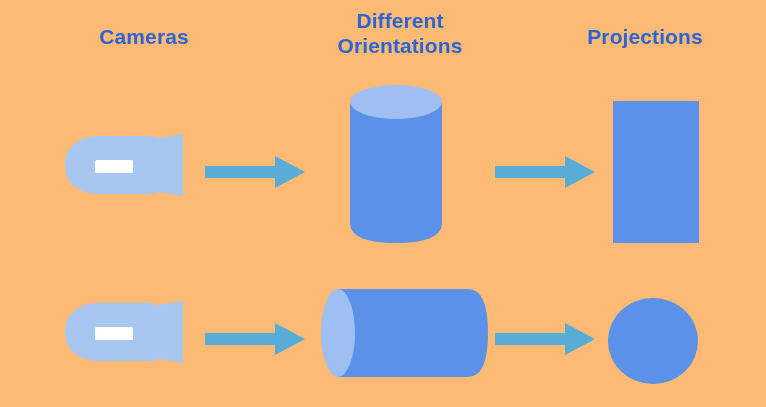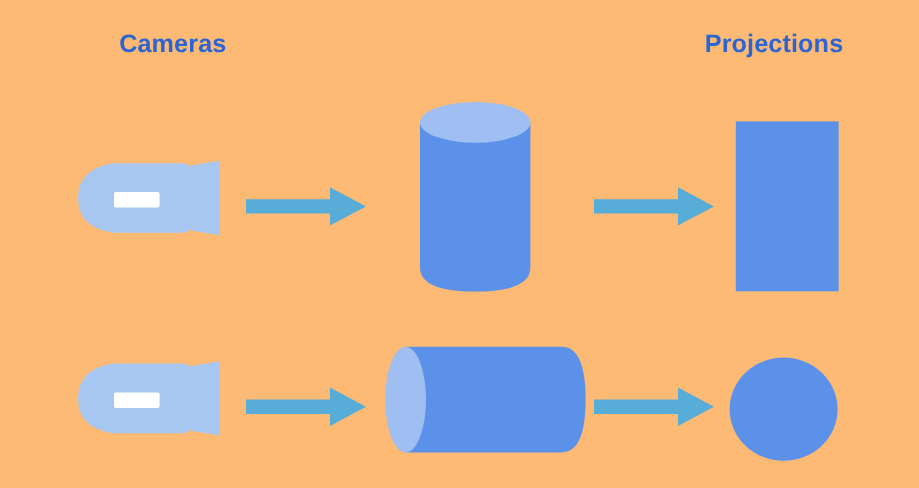--- a/index.html
+++ b/index.html
@@ -82,20 +82,22 @@
   #row-2-arrow-2  { left: 495px; top: 322px; }
   #row-2-proj     { left: 607px; top: 297px; }
 </style>
 </head>
 <body>
 
 <div id="diagram-root">
 
   <div class="col-heading" id="heading-cameras">Cameras</div>
 
+  <div class="col-heading" id="heading-orientations">Different
+Orientations</div>
 
   <div class="col-heading" id="heading-projections">Projections</div>
 
   <div class="cell" id="row-1-camera">
     <svg class="camera-icon" width="124" height="62" viewBox="0 0 124 62">
 
       <path d="M96 4 L120 0 L120 62 L96 58 Z" fill="#a8c7f0"></path>
 
       <path d="M32 2 L88 2 Q98 2 98 12 L98 50 Q98 60 88 60 L32 60
                Q2 56 2 31 Q2 6 32 2 Z" fill="#a8c7f0"></path>

